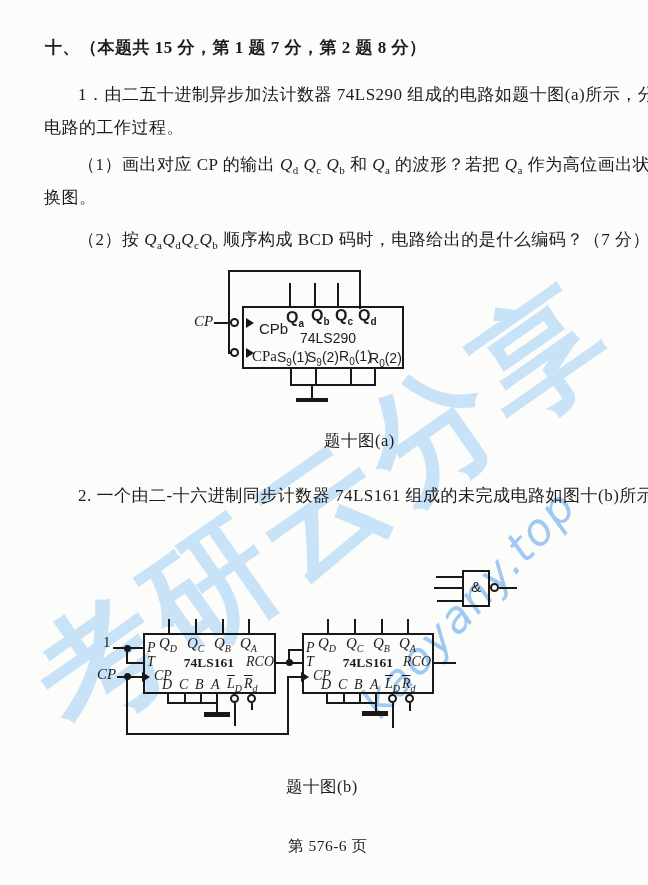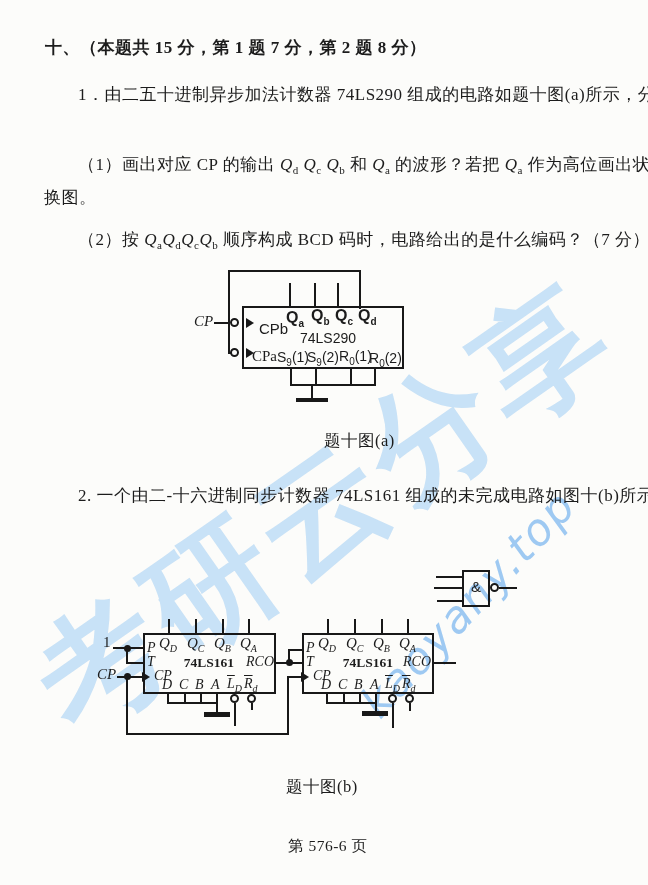--- a/index.html
+++ b/index.html
@@ -38,20 +38,21 @@
 
 <div class="layer">
   <div class="wm wm-cn">考研云分享</div>
   <div class="wm wm-en">kaoyany.top</div>
 </div>
 
 <div class="layer">
 
   <div class="txt bold" style="left:45px;top:36px;">十、（本题共 15 分，第 1 题 7 分，第 2 题 8 分）</div>
   <div class="txt" style="left:78px;top:83px;">1．由二五十进制异步加法计数器 74LS290 组成的电路如题十图(a)所示，分析</div>
+  <div class="txt" style="left:44px;top:116px;">电路的工作过程。</div>
   <div class="txt" style="left:78px;top:153px;">（1）画出对应 CP 的输出 <i>Q</i><sub>d</sub> <i>Q</i><sub>c</sub> <i>Q</i><sub>b</sub> 和 <i>Q</i><sub>a</sub> 的波形？若把 <i>Q</i><sub>a</sub> 作为高位画出状态转</div>
   <div class="txt" style="left:44px;top:186px;">换图。</div>
   <div class="txt" style="left:78px;top:228px;">（2）按 <i>Q</i><sub>a</sub><i>Q</i><sub>d</sub><i>Q</i><sub>c</sub><i>Q</i><sub>b</sub> 顺序构成 BCD 码时，电路给出的是什么编码？（7 分）</div>
   <div class="txt" style="left:78px;top:484px;">2. 一个由二-十六进制同步计数器 74LS161 组成的未完成电路如图十(b)所示，</div>
 
   <div>
 
     <div class="wire h" style="left:228px;top:270px;width:133px;"></div>
     <div class="wire v" style="left:228px;top:270px;height:84px;"></div>
     <div class="wire v" style="left:359px;top:270px;height:39px;"></div>

